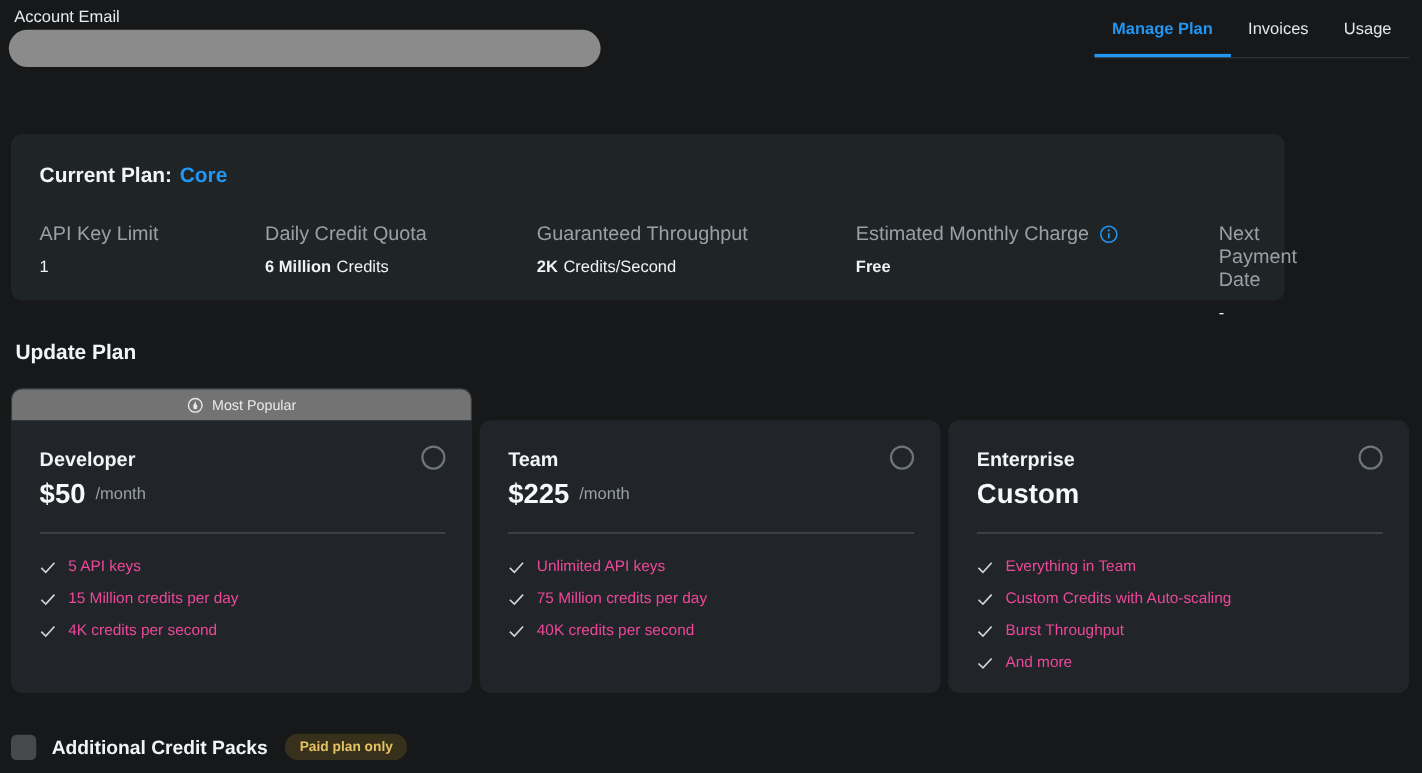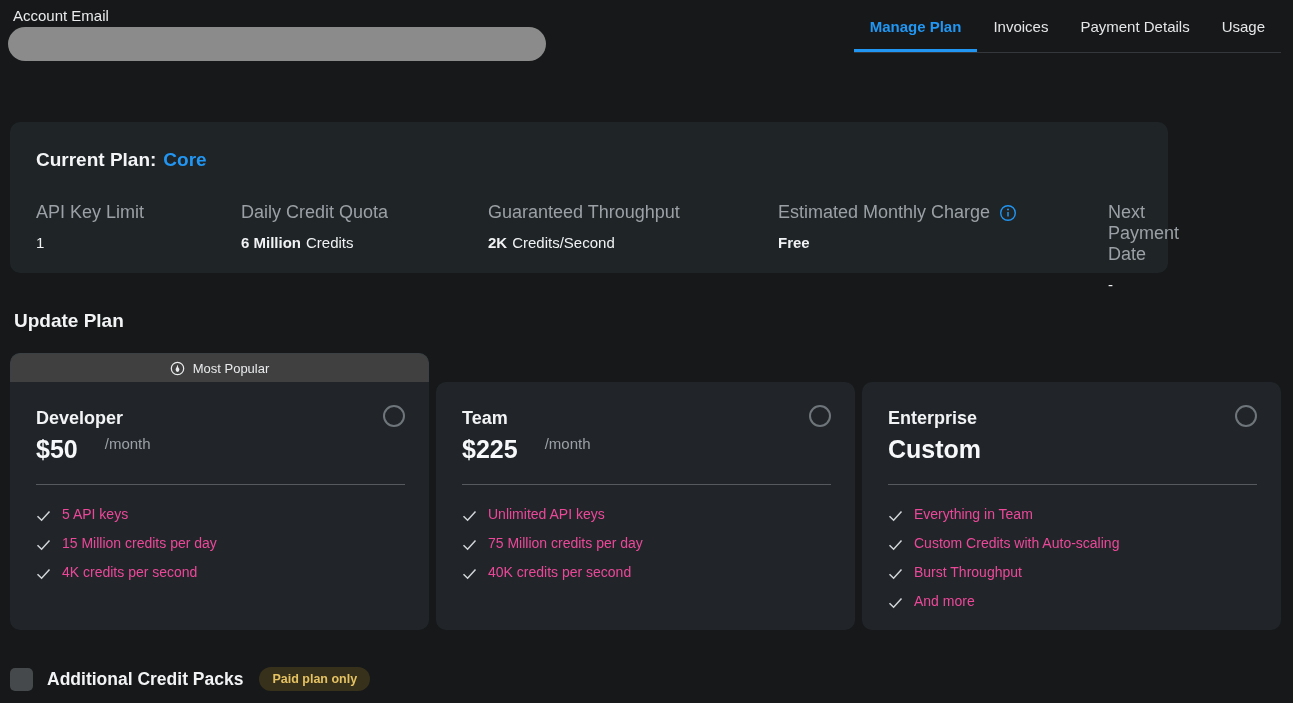--- a/index.html
+++ b/index.html
@@ -65,21 +65,21 @@
   .stat-value .vs:not(:empty) { margin-right:5px; }
 
   
   .update-plan-heading {
     position:absolute; left:14px; top:310px;
     font-size:19px; font-weight:bold; color:#f2f4f5;
   }
   .popular-strip {
     position:absolute; left:10px; top:353px;
     width:419px; height:30px;
-    background:#404040;
+    background:#737373;
     border:1px solid #3b4044; border-bottom:none;
     border-radius:10px 10px 0 0;
     display:flex; align-items:center; justify-content:center; gap:8px;
     font-size:13px; color:#e8eaec;
   }
   .plan-card {
     position:absolute; top:382px;
     width:419px; height:248px;
     background:#212529; border-radius:10px;
     padding:26px 24px 0 26px;
@@ -89,21 +89,21 @@
   .plan-card.mid  { left:436px; }
   .plan-card.last { left:862px; }
 
   .plan-head { display:flex; justify-content:space-between; align-items:flex-start; }
   .plan-name { font-size:18px; font-weight:600; color:#f2f3f4; line-height:21px; }
   .radio {
     width:22px; height:22px; flex:0 0 22px;
     border:2px solid #6e757b; border-radius:50%;
     background:transparent; cursor:pointer; margin-top:-3px;
   }
-  .plan-price-row { margin-top:6px; display:flex; align-items:flex-start; gap:27px; height:29px; }
+  .plan-price-row { margin-top:6px; display:flex; align-items:center; gap:9px; height:29px; }
   .plan-price { font-size:25px; font-weight:bold; color:#f7f8f9; }
   .plan-period { font-size:15px; color:#9aa0a5; }
   .plan-divider { border:none; border-top:1px solid #56595d; margin-top:20px; }
   .features { list-style:none; margin-top:8px; }
   .feature {
     display:flex; align-items:flex-end; gap:11px;
     height:29px; font-size:14px; color:#ec4899;
   }
   .feature svg { flex:0 0 auto; }
 
@@ -130,21 +130,20 @@
 <body>
 
 <div class="page">
 
   <div class="account-email-label">Account Email</div>
   <div class="account-email-input"></div>
 
   <div class="tabs">
     <div class="tab active">Manage Plan</div>
     <div class="tab">Invoices</div>
-    <div class="tab">Payment Details</div>
     <div class="tab">Usage</div>
   </div>
 
   <div class="current-plan-card">
     <div class="cp-title">
       <span>Current Plan:</span><span class="cp-plan-name">Core</span>
     </div>
 
     <div class="cp-stats">
 

